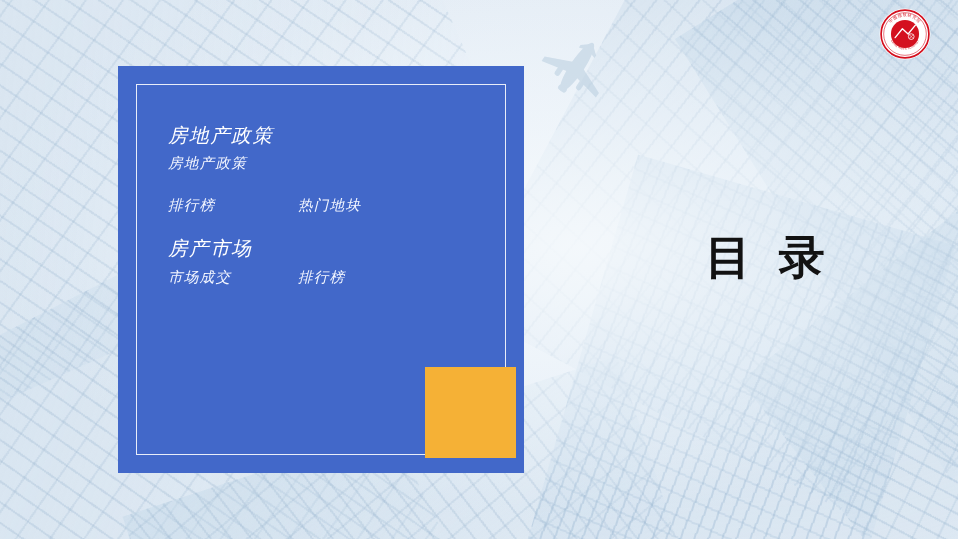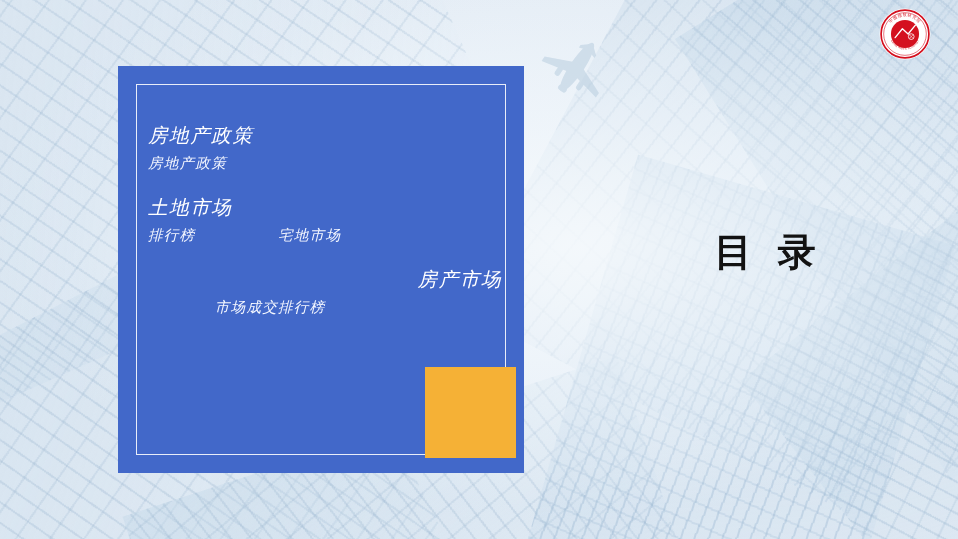--- a/index.html
+++ b/index.html
@@ -188,22 +188,22 @@
     background: #f5b136;
   }
 
   
   .toc {
     position: absolute;
     left: 30px; top: 56px;
     right: 22px;
     color: #ffffff;
   }
-  .toc-group { margin-bottom: 18px; }
-  .toc-group:last-child { margin-bottom: 0; text-align: right; }
+  .toc-group { margin-bottom: 18px; margin-left: 20px; }
+  .toc-group:last-child { margin-bottom: 0; }
 
   .group-title {
     font-family: "Liberation Serif", "DejaVu Serif", serif;
     font-size: 19.5px;
     font-style: italic;
     letter-spacing: 1.6px;
     line-height: 1.45;
     color: #ffffff;
     white-space: nowrap;
   }
@@ -223,21 +223,21 @@
     flex: 0 0 130px;
   }
   .toc-item.c3 { width: auto; flex: 0 0 auto; }
 
   
   .page-title {
     position: absolute;
     left: 769px; top: 227px;
     transform: translateX(-50%);
     font-family: "Liberation Serif", "DejaVu Serif", serif;
-    font-size: 38px;
+    font-size: 46px;
     font-weight: 700;
     letter-spacing: 8px;
     color: #121212;
     white-space: nowrap;
   }
 
   
   .logo {
     position: absolute;
     left: 879px; top: 8px;
@@ -284,25 +284,24 @@
       <div class="toc-group">
         <div class="group-title">房地产政策</div>
         <div class="group-rows">
           <div class="group-row">
             <span class="toc-item c3">房地产政策</span>
           </div>
         </div>
       </div>
 
       <div class="toc-group">
-        <div class="group-title">土地市场</div>
         <div class="group-rows">
           <div class="group-row">
             <span class="toc-item">排行榜</span>
-            <span class="toc-item c3">宅地市场</span>
+            <span class="toc-item c3">热门地块</span>
           </div>
         </div>
       </div>
 
       <div class="toc-group">
         <div class="group-title">房产市场</div>
         <div class="group-rows">
           <div class="group-row">
             <span class="toc-item">市场成交</span>
             <span class="toc-item c3">排行榜</span>

